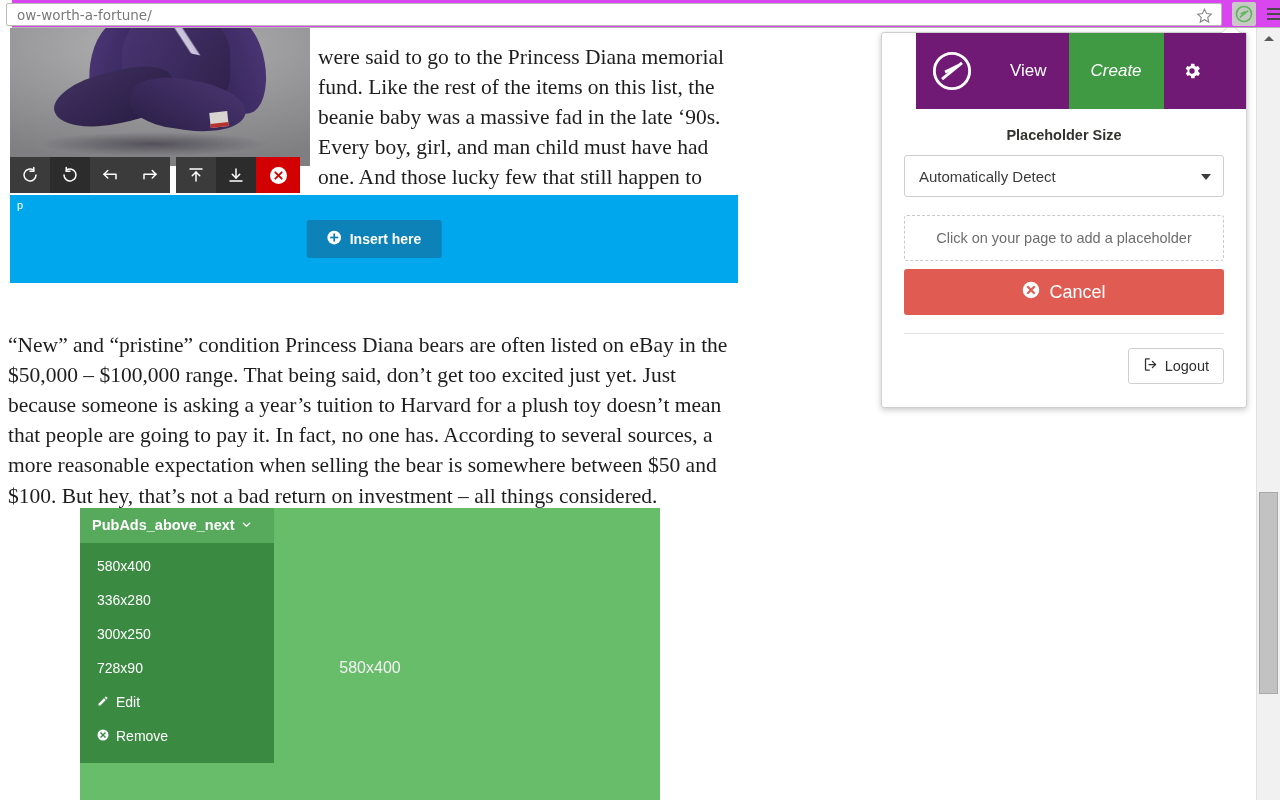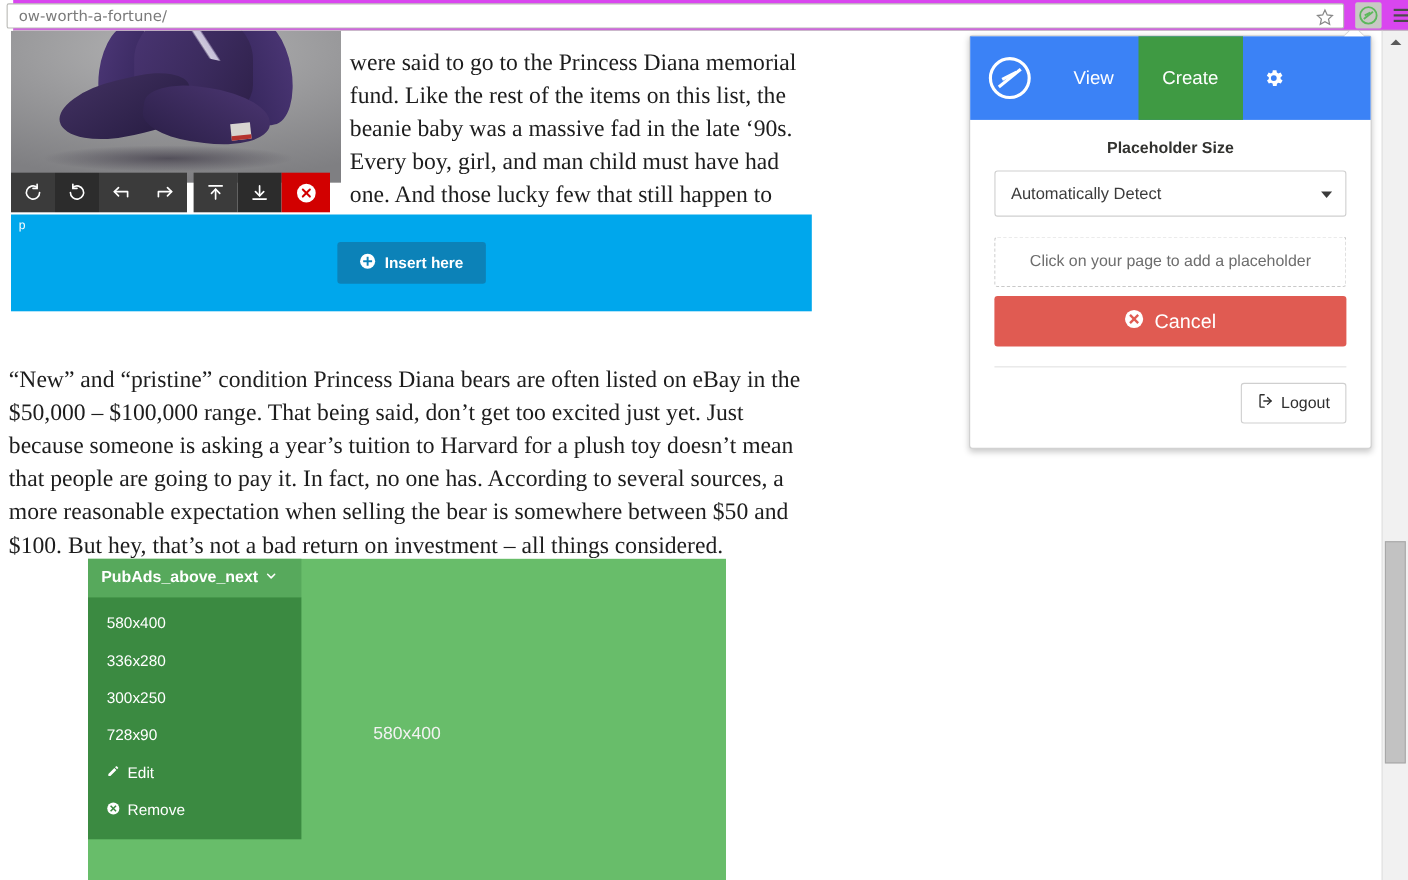--- a/index.html
+++ b/index.html
@@ -238,35 +238,35 @@
   #popup-pointer {
     position: absolute; left: 340px; top: -9px;
     width: 0; height: 0;
     border-left: 9px solid transparent;
     border-right: 9px solid transparent;
     border-bottom: 9px solid #ffffff;
     filter: drop-shadow(0 -1px 0 #cfcfcf);
   }
   #popup-header {
     height: 76px;
-    background: #3b82f6;
-    display: flex; align-items: center;
+    background: #701a75;
+    display: flex; align-items: center; margin-left: 34px;
   }
   #popup-logo {
     width: 72px; display: flex; align-items: center; justify-content: center;
   }
   .popup-tab {
     height: 76px;
     display: flex; align-items: center; justify-content: center;
     color: #ffffff;
     font-size: 17px;
     padding: 0 22px;
     cursor: pointer;
   }
-  .popup-tab.active { background: #3f9a43; }
+  .popup-tab.active { background: #3f9a43; font-style: italic; }
   .popup-gear {
     height: 76px; width: 56px;
     display: flex; align-items: center; justify-content: center;
     cursor: pointer;
   }
   #popup-body { padding: 18px 22px 0 22px; }
   #placeholder-size-label {
     text-align: center;
     font-size: 14.5px; font-weight: bold;
     color: #32322f;

